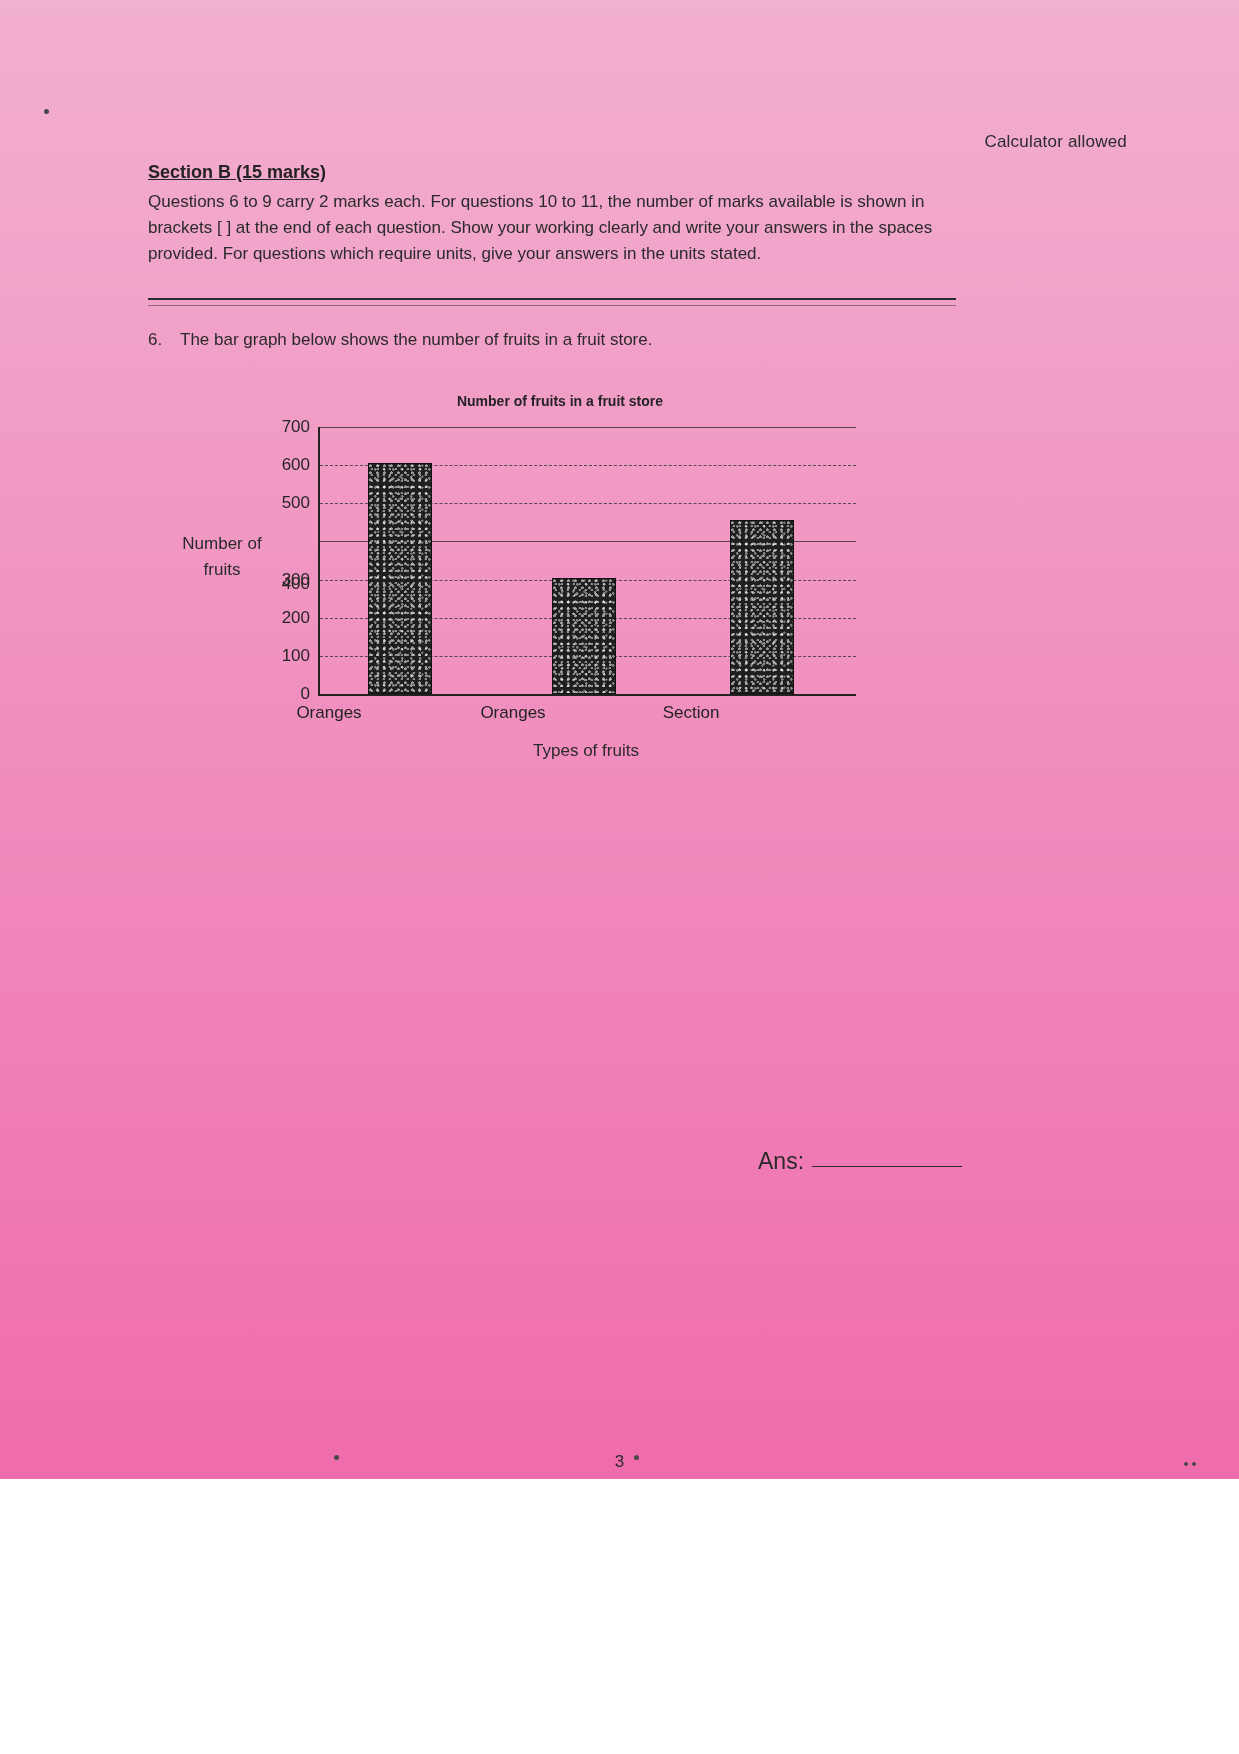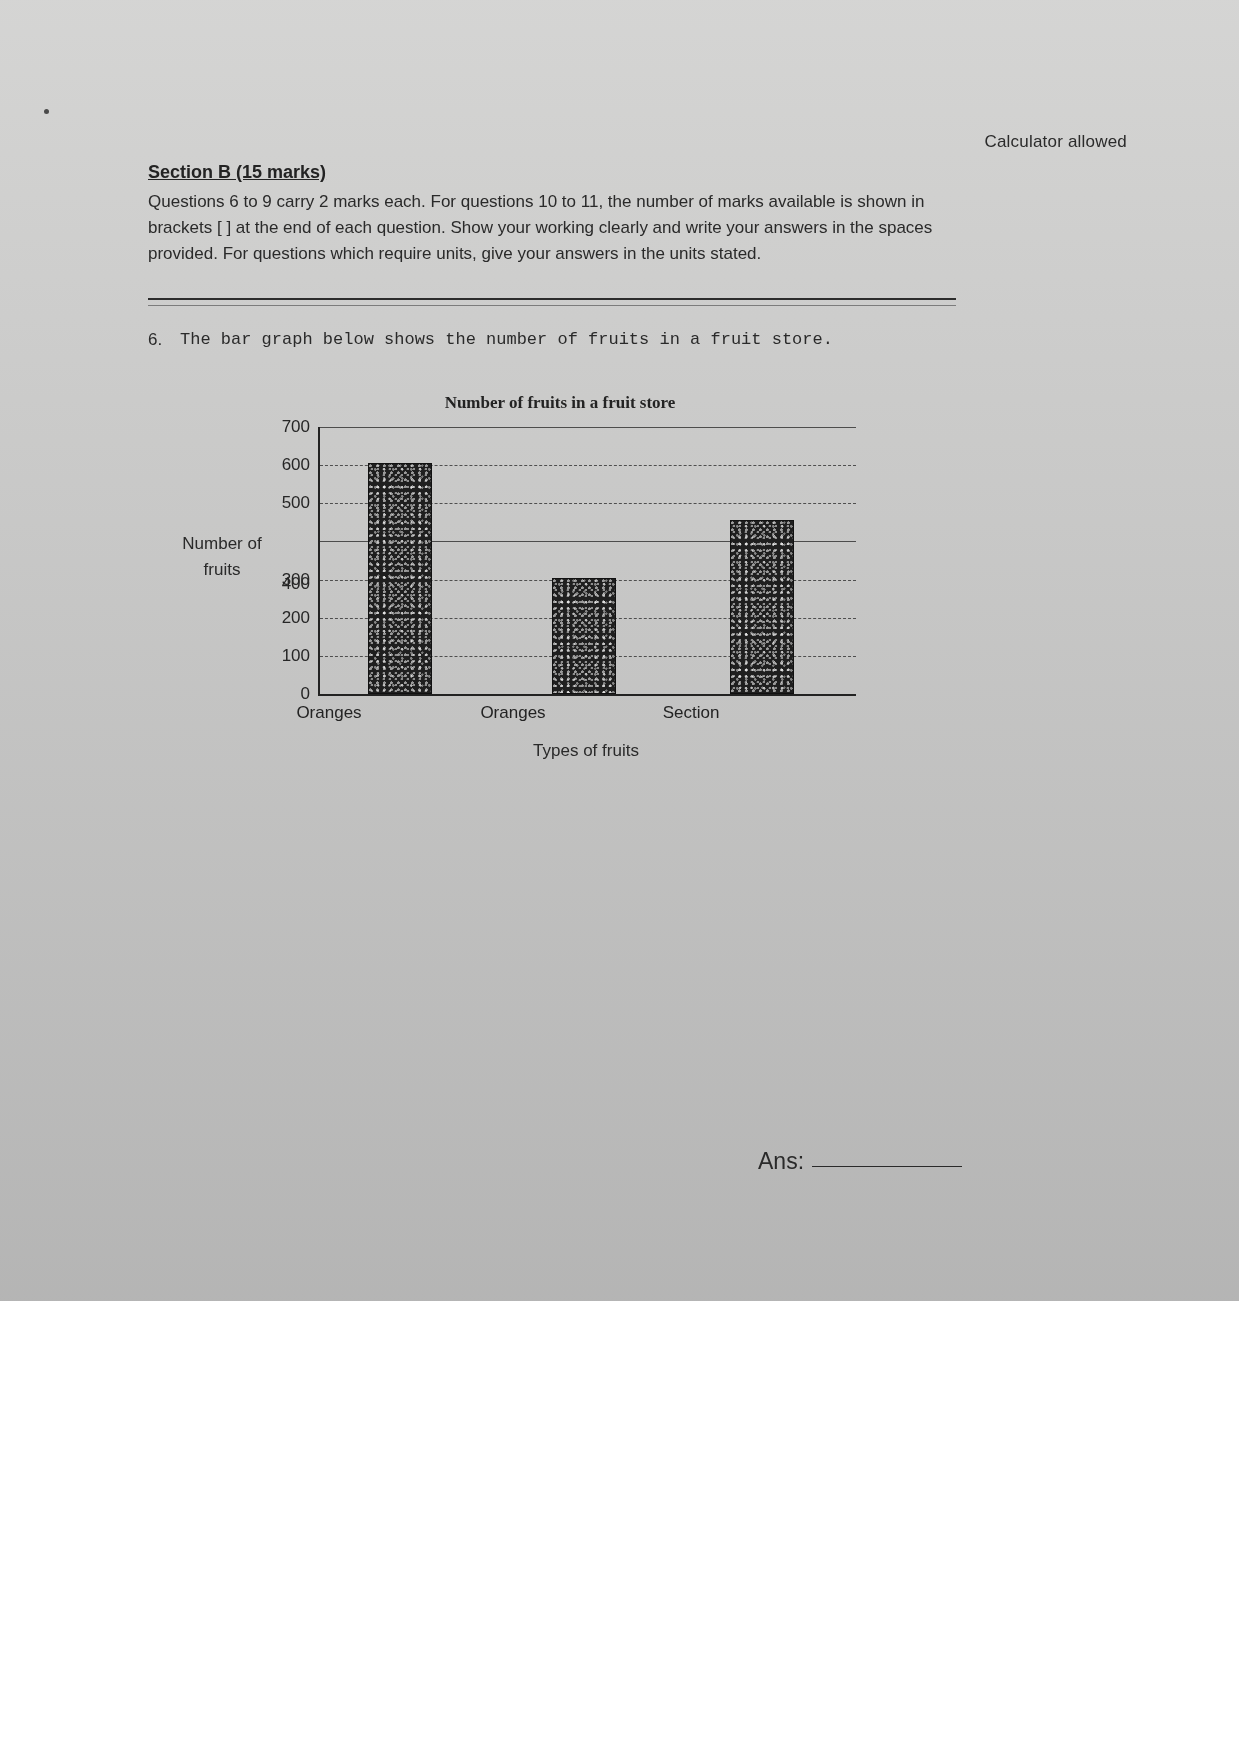--- a/index.html
+++ b/index.html
@@ -7,22 +7,22 @@
     padding: 0;
     background: #ffffff;
   }
   body {
     font-family: "Liberation Sans", sans-serif;
     color: #1a1a1a;
   }
   .page {
     position: relative;
     width: 1239px;
-    height: 1301px;
-    background: #a3a3a3;
+    height: 1479px;
+    background: #ec4899;
     overflow: hidden;
   }
   
   .scan-tint {
     position: absolute;
     inset: 0;
     background: linear-gradient(180deg, rgba(246,246,244,0.6), rgba(252,252,250,0.2));
     pointer-events: none;
   }
   .speck {
@@ -81,42 +81,40 @@
     color: #2a2a2a;
   }
   .q-text {
     position: absolute;
     top: 330px;
     left: 180px;
     width: 780px;
     font-size: 17px;
     color: #2a2a2a;
     filter: blur(0.2px);
-    font-family: Liberation Mono, monospace;
   }
 
   
   .chart-wrap {
     position: absolute;
     top: 385px;
     left: 150px;
     width: 820px;
     height: 390px;
   }
   .chart-title {
     position: absolute;
     top: 8px;
     left: 0;
     width: 820px;
     text-align: center;
-    font-size: 17px;
+    font-size: 14px;
     font-weight: bold;
     color: #232323;
     filter: blur(0.25px);
-    font-family: Liberation Serif, serif;
   }
   .y-axis-label {
     position: absolute;
     left: 22px;
     top: 146px;
     width: 100px;
     text-align: center;
     font-size: 17px;
     line-height: 26px;
     color: #2a2a2a;

